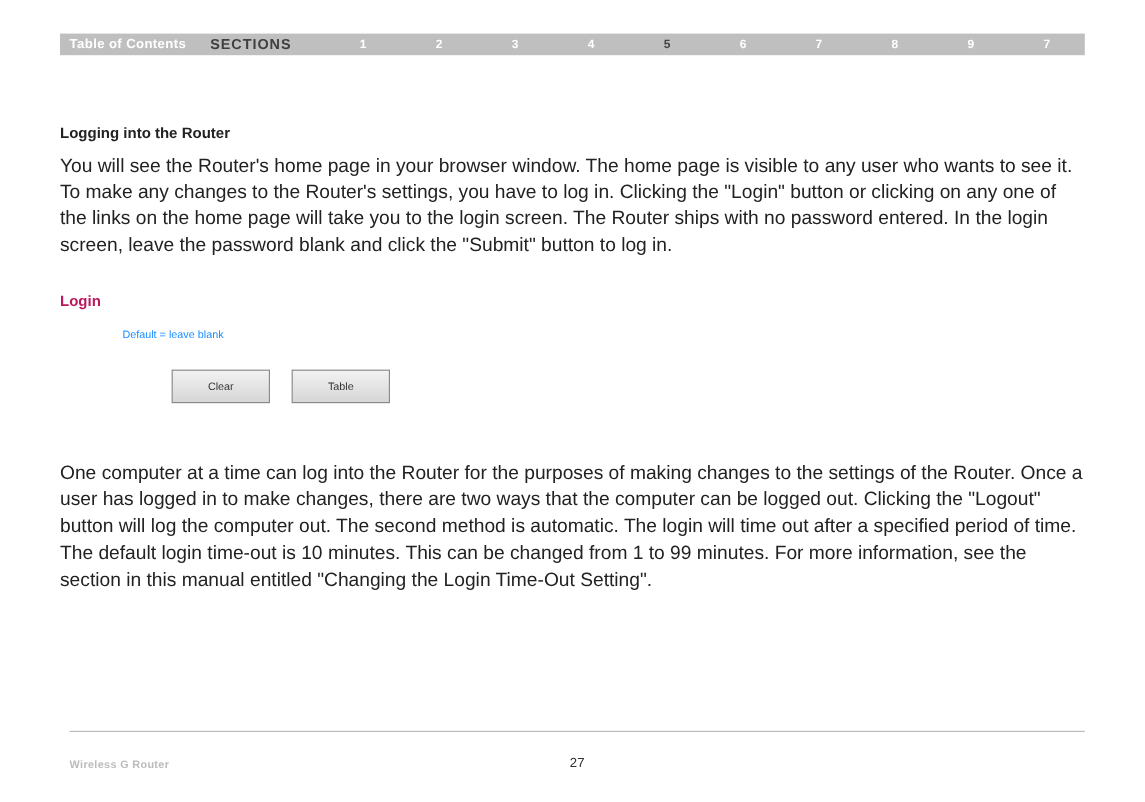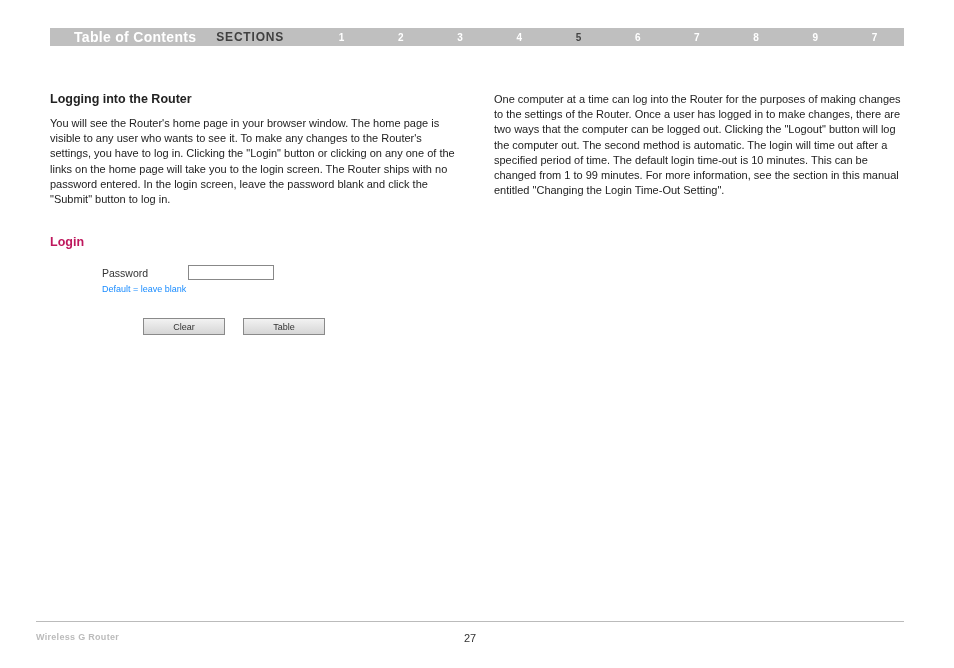--- a/index.html
+++ b/index.html
@@ -23,23 +23,23 @@
   }
   .nav-bar {
     display: flex;
     align-items: center;
     height: 18px;
     background: #bfbfbf;
     font-size: 10px;
     color: #fff;
   }
   .nav-toc {
-    padding: 0 14px 0 24px;
-    font-weight: bold;
-    font-size: 14px;
+    padding: 0 14px 0 8px;
+    font-weight: bold;
+    font-size: 11px;
     letter-spacing: 0.3px;
     white-space: nowrap;
   }
   .nav-sections-label {
     font-weight: bold;
     font-size: 12px;
     letter-spacing: 0.8px;
     padding: 0 28px 0 6px;
     color: #404040;
   }
@@ -49,34 +49,35 @@
     font-weight: bold;
     font-size: 10px;
     cursor: pointer;
   }
   .nav-num.active {
     color: #444;
   }
   .columns {
     display: flex;
     gap: 34px;
-    margin-top: 46px;
+    margin-top: 58px;
+    flex-direction: column;
   }
   .col {
     flex: 1;
     min-width: 0;
   }
   .subhead {
     font-size: 12.5px;
     font-weight: bold;
     color: #222;
     margin-bottom: 10px;
   }
   .body-text {
-    font-size: 11px;
+    font-size: 16px;
     line-height: 1.38;
     color: #222;
   }
   .login-panel {
     margin-top: 28px;
     width: 360px;
   }
   .login-header {
     color: #be185d;
     font-size: 12.5px;
@@ -116,36 +117,36 @@
     margin-bottom: 24px;
   }
   .btn-row {
     display: flex;
     gap: 18px;
     justify-content: center;
     padding-right: 30px;
   }
   .ui-btn {
     width: 82px;
-    height: 17px;
+    height: 28px;
     font-size: 9px;
     background: linear-gradient(#f2f2f2,#d6d6d6);
     border: 1px solid #8a8a8a;
     cursor: pointer;
     color: #333;
   }
   .footer {
     position: absolute;
-    left: 36px;
+    left: 58px;
     right: 50px;
     bottom: 26px;
     border-top: 1px solid #bbb;
     display: flex;
-    align-items: flex-start;
-    padding-top: 10px;
+    align-items: flex-end;
+    padding-top: 22px;
   }
   .footer-label {
     font-size: 9px;
     font-weight: bold;
     color: #bbb;
     letter-spacing: 0.3px;
   }
   .footer-page {
     position: absolute;
     left: 0;
@@ -177,24 +178,20 @@
   </div>
 
   <div class="columns">
     <div class="col">
       <div class="subhead">Logging into the Router</div>
       <div class="body-text">You will see the Router's home page in your browser window. The home page is visible to any user who wants to see it. To make any changes to the Router's settings, you have to log in. Clicking the "Login" button or clicking on any one of the links on the home page will take you to the login screen. The Router ships with no password entered. In the login screen, leave the password blank and click the "Submit" button to log in.</div>
 
       <div class="login-panel">
         <div class="login-header">Login</div>
         <div class="login-box">
-          <div class="pw-row">
-            <span class="pw-label">Password</span>
-            <input class="pw-input" type="password" value="" style="">
-          </div>
           <div class="pw-hint">Default = leave blank</div>
           <div class="btn-row">
             <button class="ui-btn">Clear</button>
             <button class="ui-btn">Table</button>
           </div>
         </div>
       </div>
     </div>
 
     <div class="col">

